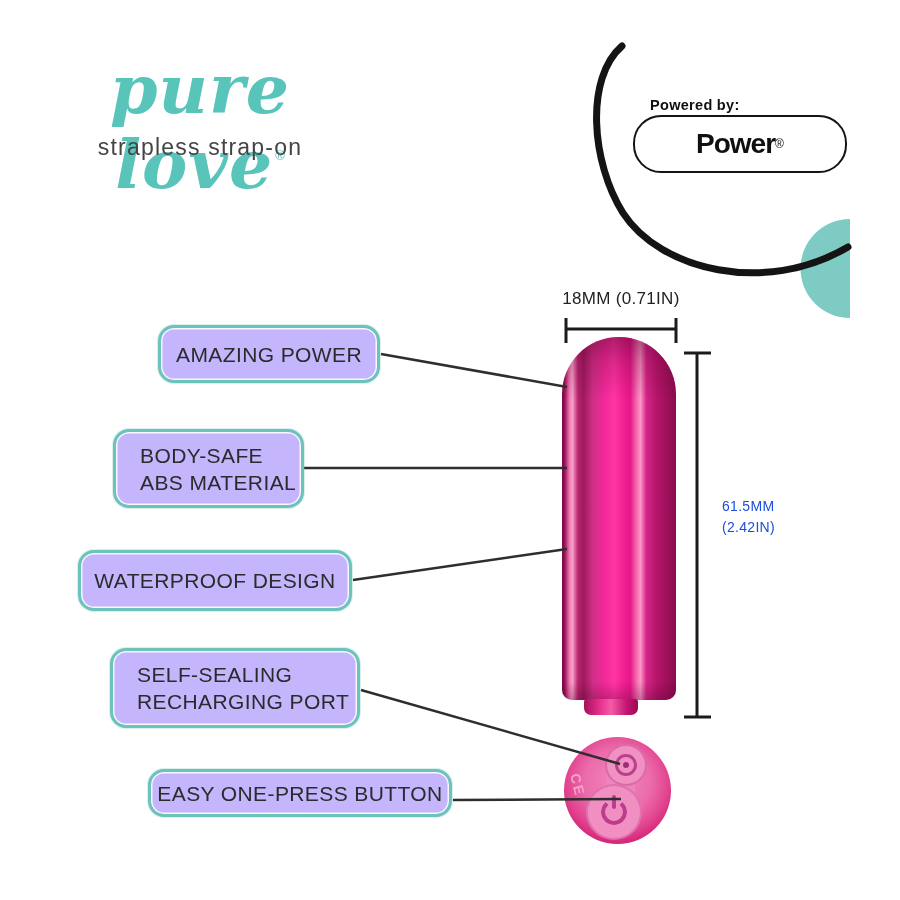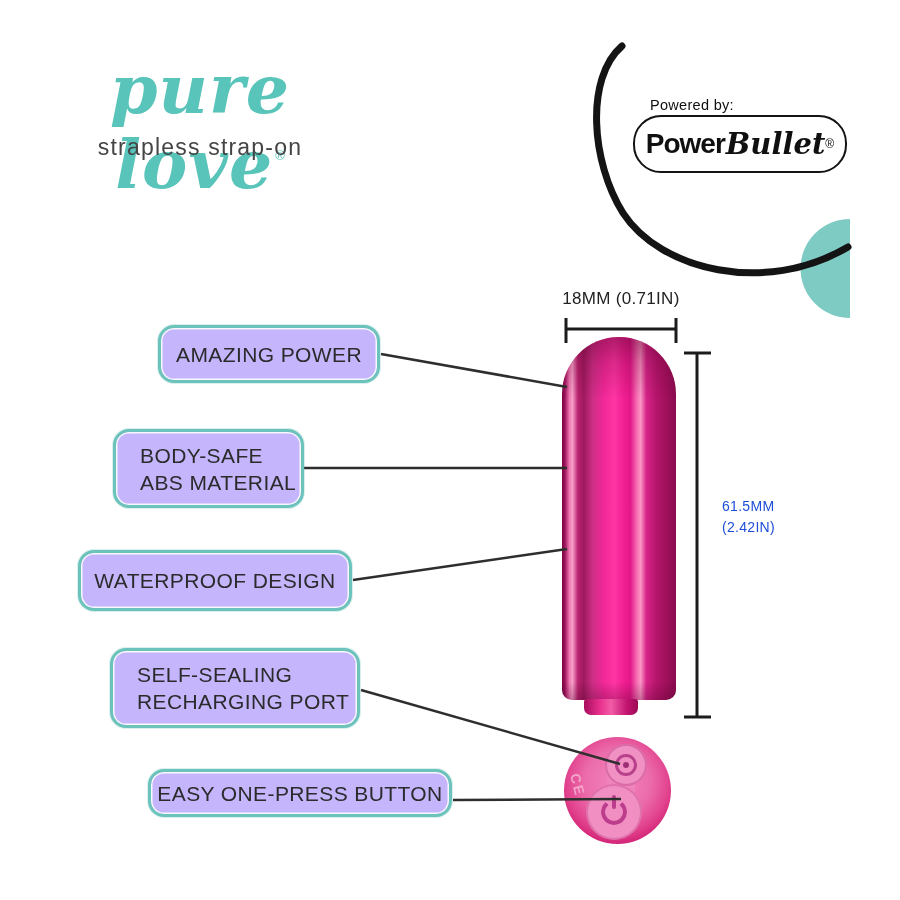--- a/index.html
+++ b/index.html
@@ -23,21 +23,21 @@
   .brand-logo sup { font-size: 13px; vertical-align: 28px; margin-left: 2px; }
   .brand-tagline {
     position: absolute; left: 48px; top: 134px; width: 304px;
     text-align: center; color: #454545; font-size: 23px;
     letter-spacing: 1.2px; z-index: 5;
   }
 
   
   .powered-label {
     position: absolute; left: 650px; top: 97px; font-size: 14.5px;
-    font-weight: 400; color: #101010; letter-spacing: .3px; z-index: 6;
+    font-weight: 700; color: #101010; letter-spacing: .3px; z-index: 6;
   }
   .pb-frame {
     position: absolute; left: 633px; top: 115px; width: 214px; height: 58px;
     border: 2.5px solid #141414; border-radius: 28px; background: #ffffff;
     display: flex; align-items: center; justify-content: center; z-index: 6;
   }
   .pb-frame .pb-bold {
     font-weight: 800; font-size: 28px; color: #101010; letter-spacing: -1px;
   }
   .pb-frame .pb-script {
@@ -153,21 +153,20 @@
 <div class="canvas">
 
   <div class="brand-logo">
     <span class="script">pure love</span><sup>®</sup>
   </div>
   <div class="brand-tagline">strapless strap-on</div>
 
   <div class="powered-label">Powered by:</div>
   <div class="pb-frame">
     <span class="pb-bold">Power</span>
-      <span class="pb-script">Bullet</span>
       <sup>®</sup>
   </div>
 
   <svg class="overlay-svg" width="900" height="900" viewBox="0 0 900 900">
     <path d="M 850 219 A 49.5 49.5 0 0 0 850 318 Z" fill="#7ecbc4"></path>
     <path d="M 622 46 C 585 78 591 162 623 213 C 660 270 765 296 848 247" fill="none" stroke="#141414" stroke-width="7" stroke-linecap="round"></path>
 
     <g stroke="#1b1b1b" stroke-width="3">
       <line x1="566" y1="329" x2="676" y2="329"></line>
       <line x1="566" y1="318" x2="566" y2="343"></line>

